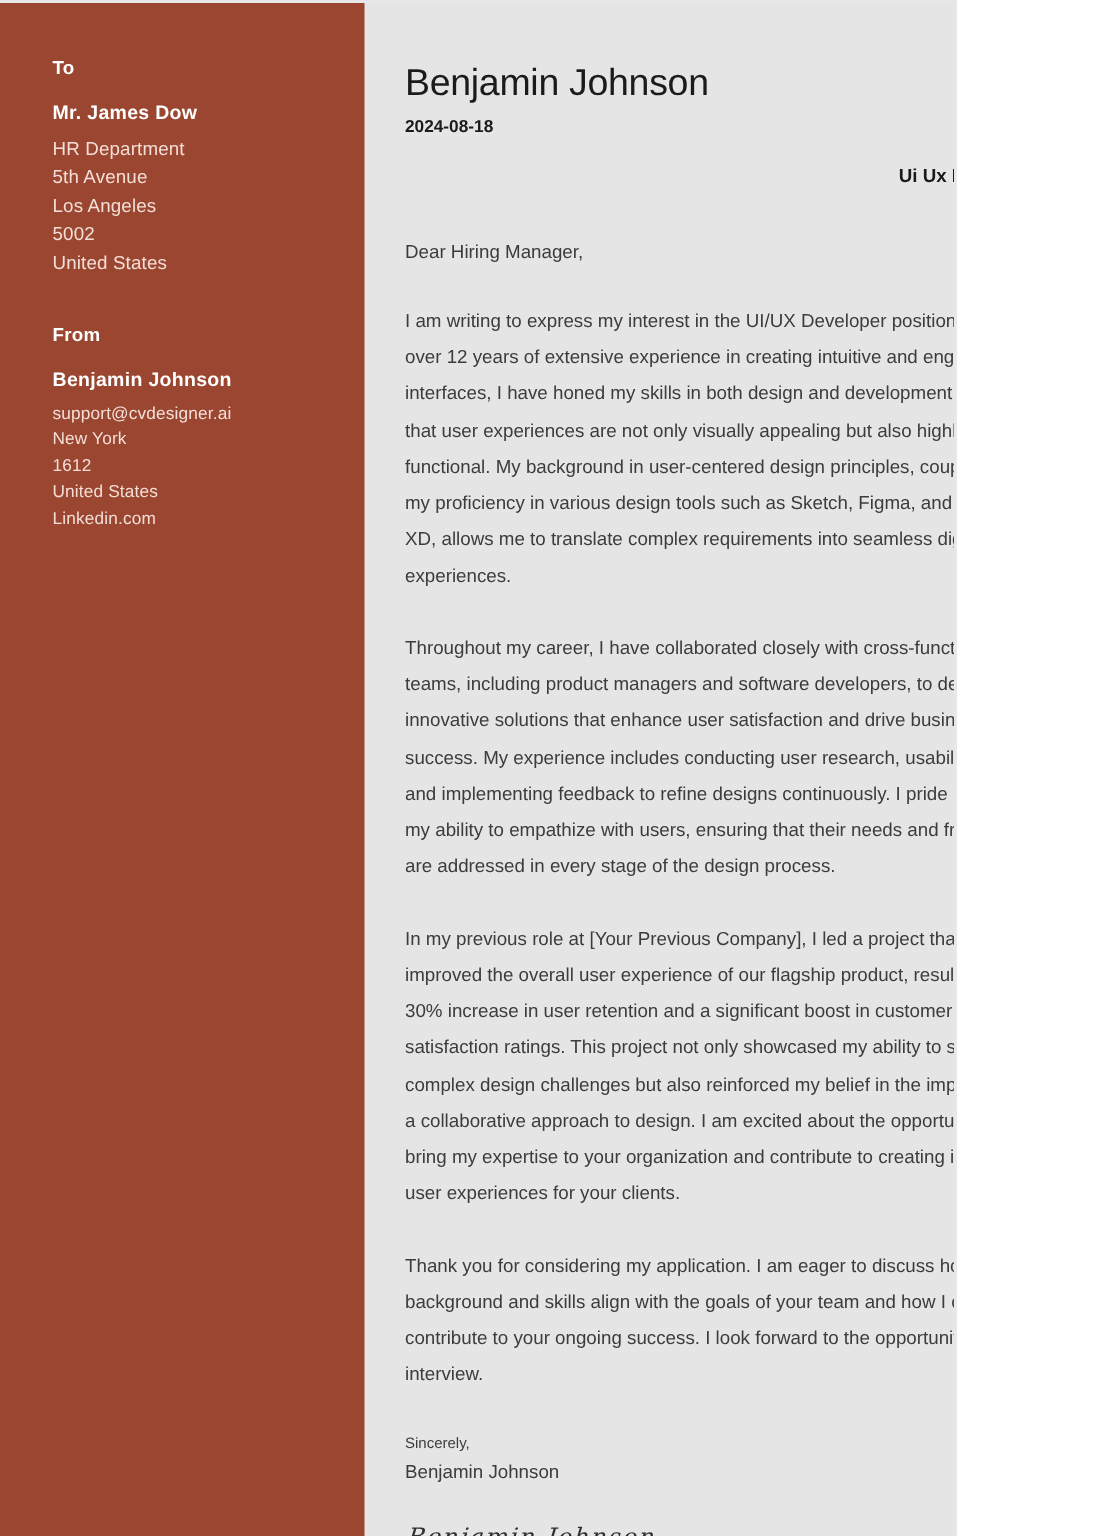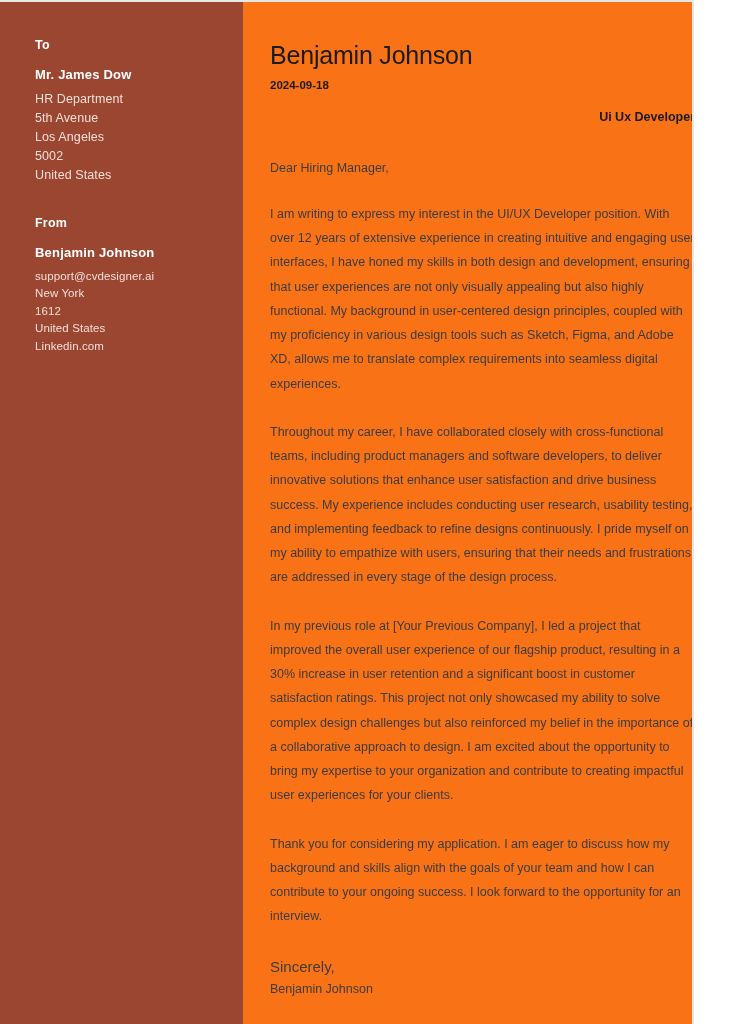--- a/index.html
+++ b/index.html
@@ -6,23 +6,23 @@
     margin: 0;
     padding: 0;
     background: #ffffff;
   }
   body {
     font-family: "Liberation Sans", sans-serif;
     -webkit-font-smoothing: antialiased;
   }
   .page {
     position: relative;
-    width: 694px;
+    width: 638px;
     height: 1024px;
-    background: #f97316;
+    background: #e5e5e5;
     overflow: hidden;
     box-sizing: border-box;
     border-top: 2px solid #e8e8e8;
     border-right: 2px solid #e8e8e8;
   }
 
   
   .sidebar {
     position: absolute;
     left: 0;
@@ -101,21 +101,21 @@
     line-height: 1.6;
   }
   .body-para {
     font-size: 12.5px;
     color: #3c3c3c;
     line-height: 1.94;
     margin: 24px 0 0 0;
     text-align: left;
   }
   .closing {
-    font-size: 15px;
+    font-size: 10px;
     color: #3c3c3c;
     line-height: 1.6;
     margin: 26px 0 0 0;
   }
   .closing-name {
     font-size: 12.5px;
     color: #3c3c3c;
     line-height: 1.6;
     margin: 0;
   }
@@ -157,21 +157,21 @@
       <div class="side-line small">1612</div>
       <div class="side-line small">United States</div>
       <div class="side-line small">Linkedin.com</div>
     </div>
 
   </aside>
 
   <main class="content">
 
     <h1 class="doc-title">Benjamin Johnson</h1>
-    <div class="doc-date">2024-09-18</div>
+    <div class="doc-date">2024-08-18</div>
     <div class="doc-role">Ui Ux Developer</div>
 
     <p class="salutation">Dear Hiring Manager,</p>
 
     <p class="body-para">I am writing to express my interest in the UI/UX Developer position. With over 12 years of extensive experience in creating intuitive and engaging user interfaces, I have honed my skills in both design and development, ensuring that user experiences are not only visually appealing but also highly functional. My background in user-centered design principles, coupled with my proficiency in various design tools such as Sketch, Figma, and Adobe XD, allows me to translate complex requirements into seamless digital experiences.</p>
     <p class="body-para">Throughout my career, I have collaborated closely with cross-functional teams, including product managers and software developers, to deliver innovative solutions that enhance user satisfaction and drive business success. My experience includes conducting user research, usability testing, and implementing feedback to refine designs continuously. I pride myself on my ability to empathize with users, ensuring that their needs and frustrations are addressed in every stage of the design process.</p>
     <p class="body-para">In my previous role at [Your Previous Company], I led a project that improved the overall user experience of our flagship product, resulting in a 30% increase in user retention and a significant boost in customer satisfaction ratings. This project not only showcased my ability to solve complex design challenges but also reinforced my belief in the importance of a collaborative approach to design. I am excited about the opportunity to bring my expertise to your organization and contribute to creating impactful user experiences for your clients.</p>
     <p class="body-para">Thank you for considering my application. I am eager to discuss how my background and skills align with the goals of your team and how I can contribute to your ongoing success. I look forward to the opportunity for an interview.</p>
 
     <p class="closing">Sincerely,</p>

